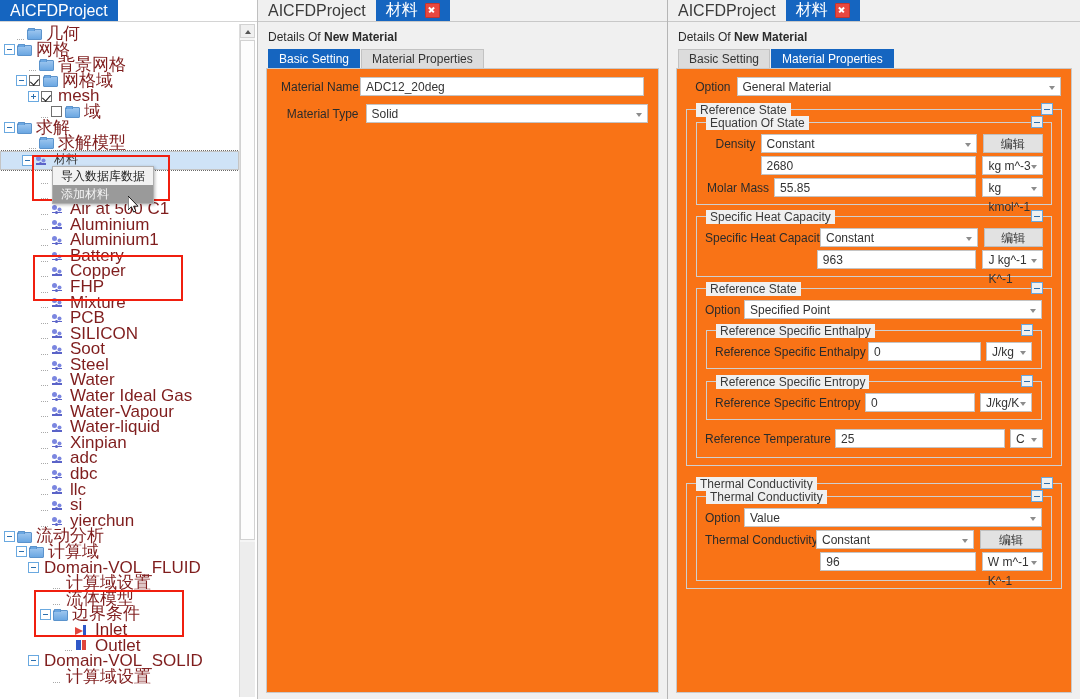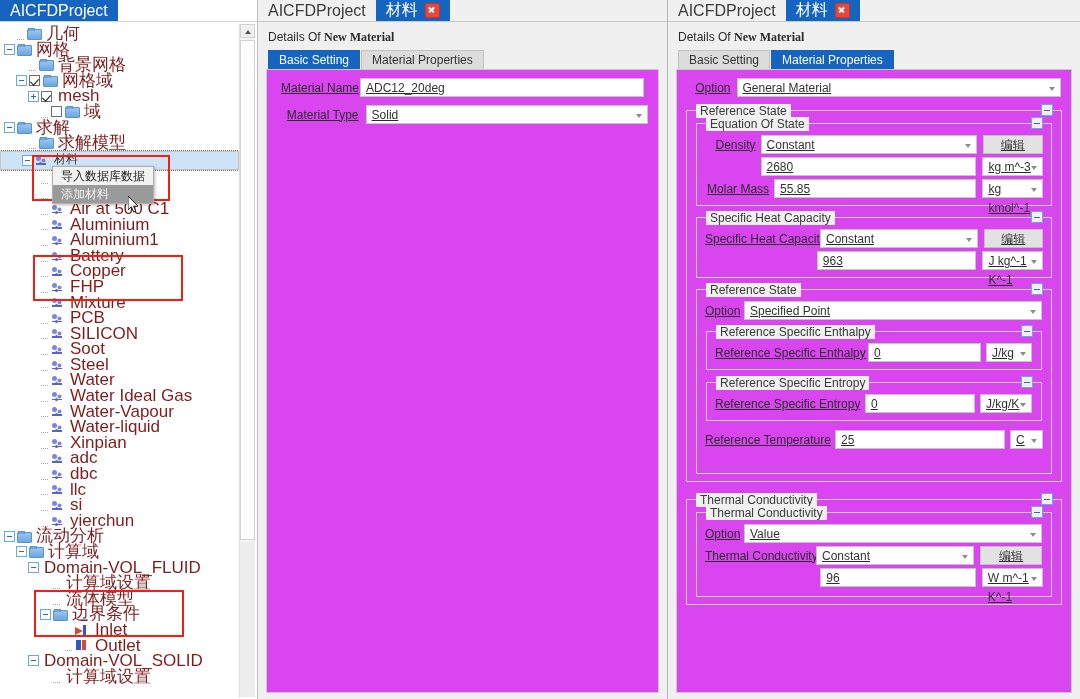--- a/index.html
+++ b/index.html
@@ -84,28 +84,28 @@
      background:#fdfdfd;border:1px solid #d2d2d2;box-sizing:border-box;}
   .vscroll .track{position:absolute;left:0;top:518px;right:0;bottom:0;
      background:#ededed;}
 
   
   .mid{width:410px;flex:none;display:flex;flex-direction:column;
        background:#f0f0f0;border-right:1px solid #b5b5b5;box-sizing:border-box;}
   .right{width:412px;flex:none;display:flex;flex-direction:column;background:#f0f0f0;
        box-sizing:border-box;}
   .detail-head{padding:8px 10px 5px 10px;font-size:12px;color:#2b2b2b;}
-  .detail-head b{font-weight:bold;font-family:Liberation Serif, serif;}
+  .detail-head b{font-weight:bold;}
   .subtabs{display:flex;padding:0 0 0 10px;height:19px;}
   .subtab{height:19px;line-height:19px;padding:0 10px;font-size:12px;
      background:#dcdcdc;color:#333;border:1px solid #c2c2c2;border-bottom:none;
      box-sizing:border-box;margin-right:1px;}
   .subtab.active{background:#1565c0;color:#fff;border-color:#1565c0;}
-  .panelbody{margin:0 8px 6px 8px;flex:1;background:#d946ef;border:1px solid #c9c9c9;
-     overflow:hidden;position:relative;text-decoration:underline;}
+  .panelbody{margin:0 8px 6px 8px;flex:1;background:#f97316;border:1px solid #c9c9c9;
+     overflow:hidden;position:relative;}
 
   
   .row{display:flex;align-items:center;margin:8px 10px 0 10px;}
   .row .lab{font-size:12px;color:#2b2b2b;text-align:right;white-space:nowrap;}
   .fld{background:#fff;border:1px solid #c4c4c4;height:19px;line-height:19px;
      font-size:12px;color:#333;padding:0 5px;box-sizing:border-box;}
   .sel{background:#fff;border:1px solid #c4c4c4;height:19px;line-height:19px;
      font-size:12px;color:#333;padding:0 5px;box-sizing:border-box;position:relative;}
   .sel .car{position:absolute;right:5px;top:8px;width:0;height:0;
      border-left:3.5px solid transparent;border-right:3.5px solid transparent;border-top:4px solid #8c8c8c;}
@@ -578,21 +578,21 @@
             <div class="row" style="margin:2px 2px 0 2px">
               <div class="lab" style="width:145px">Reference Specific Entropy</div>
               <div class="fld" style="width:110px;margin-left:5px">0</div>
               <div class="sel" style="width:52px;margin-left:5px">
                 <span>J/kg/K</span>
                 <span class="car"></span>
               </div>
             </div>
           </div>
 
-          <div class="row" style="margin:9px 2px 16px 2px">
+          <div class="row" style="margin:9px 2px 1px 2px">
             <div class="lab" style="width:125px">Reference Temperature</div>
             <div class="fld" style="width:178px;margin-left:5px">25</div>
             <div class="sel" style="width:34px;margin-left:5px">
               <span>C</span>
               <span class="car"></span>
             </div>
           </div>
         </div>
       </div>
 

